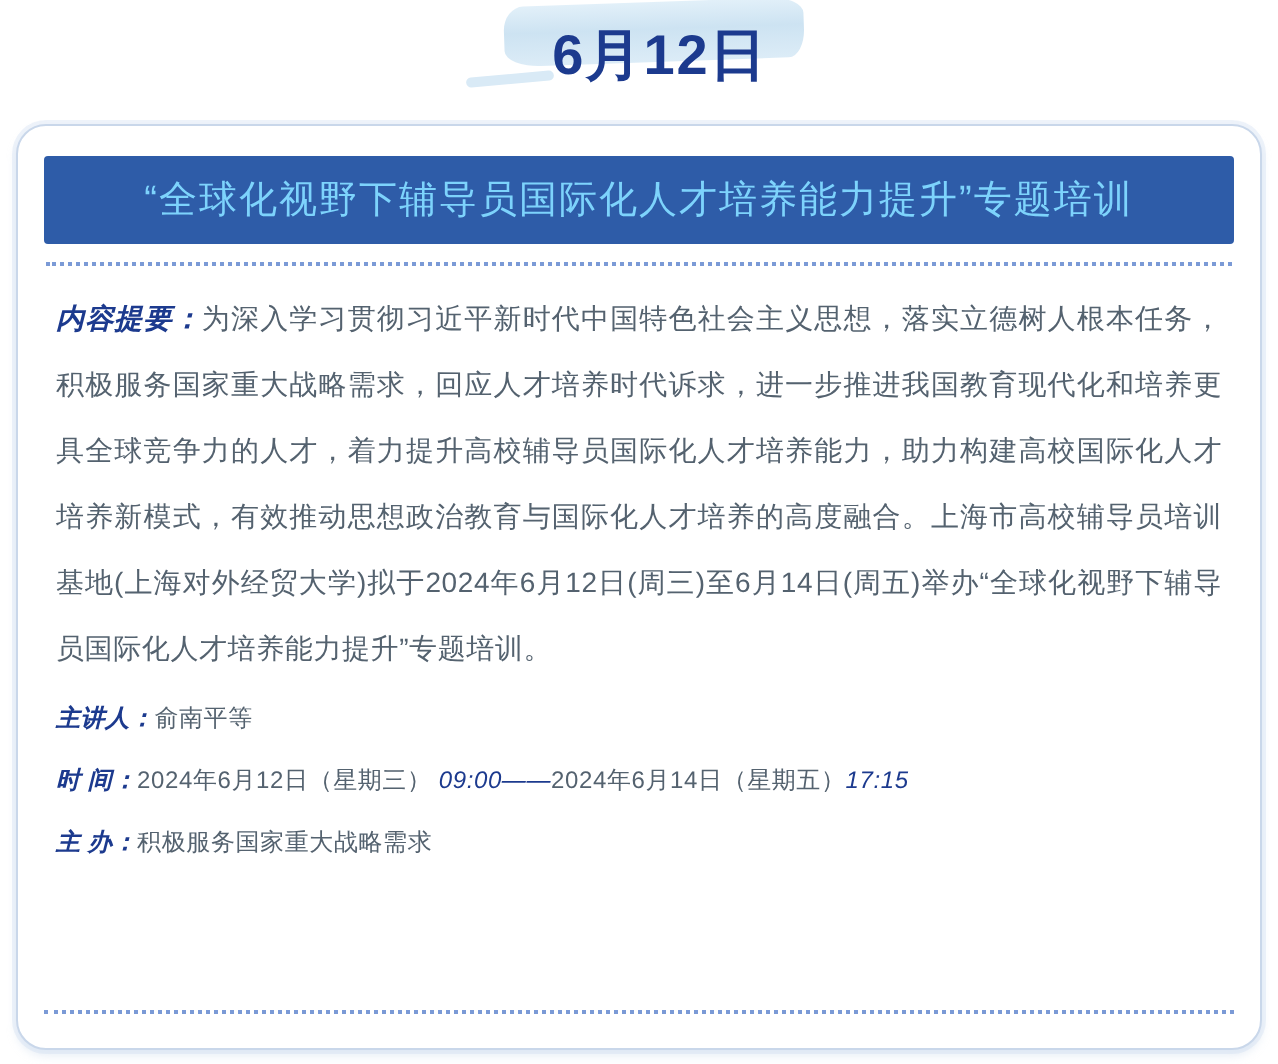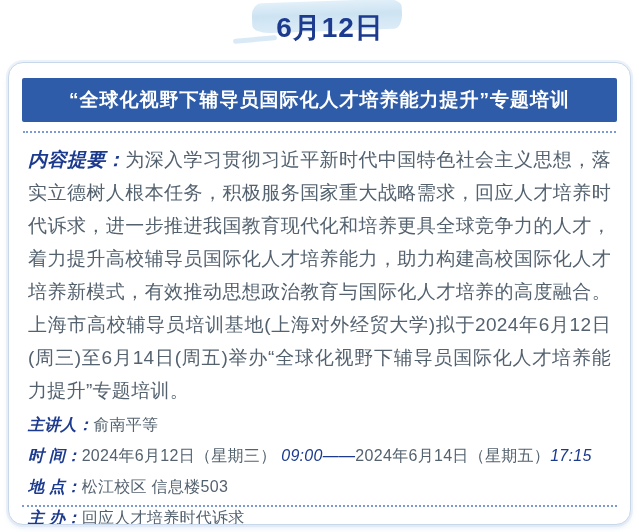--- a/index.html
+++ b/index.html
@@ -53,43 +53,43 @@
     padding: 15px 13px 0;
     overflow: hidden;
   }
   .banner {
     height: 44px;
     background: var(--banner-blue);
     border-radius: 2px;
     display: flex; align-items: center; justify-content: center;
   }
   .banner-text {
-    color: #ffffff; font-size: 19px; font-weight: bold; letter-spacing: 1px;
+    color: #7dd3fc; font-size: 19px; font-weight: normal; letter-spacing: 1px;
   }
   .divider {
     height: 0; border-top: 2px dotted var(--divider-blue);
     opacity: 0.8; margin: 9px 1px 0;
   }
   .divider-bottom { position: absolute; left: 13px; right: 13px; bottom: 17px; margin: 0; }
 
   .content { padding: 5px 6px 0; }
   .summary {
     margin: 5px 0 4px;
-    font-size: 19px; line-height: 33px;
+    font-size: 14px; line-height: 33px;
     text-align: justify;
     color: var(--body-text);
     letter-spacing: 0.3px;
   }
   .label {
     font-weight: bold; font-style: italic;
     color: var(--accent-navy);
   }
   .info {
     margin: 3px 0;
-    font-size: 16px; line-height: 28px;
+    font-size: 12px; line-height: 28px;
     color: var(--body-text);
     letter-spacing: 0.3px;
     text-align: justify;
   }
   .time-strong { font-weight: normal; font-style: italic; color: var(--accent-navy); }
 </style>
 </head>
 <body>
 
 <div class="page">
@@ -109,23 +109,22 @@
     <div class="divider"></div>
 
     <div class="content">
 
       <p class="summary"><span class="label">内容提要：</span><span>为深入学习贯彻习近平新时代中国特色社会主义思想，落实立德树人根本任务，积极服务国家重大战略需求，回应人才培养时代诉求，进一步推进我国教育现代化和培养更具全球竞争力的人才，着力提升高校辅导员国际化人才培养能力，助力构建高校国际化人才培养新模式，有效推动思想政治教育与国际化人才培养的高度融合。上海市高校辅导员培训基地(上海对外经贸大学)拟于2024年6月12日(周三)至6月14日(周五)举办“全球化视野下辅导员国际化人才培养能力提升”专题培训。</span></p>
 
       <p class="info"><span class="label">主讲人：</span><span>俞南平等</span></p>
 
       <p class="info"><span class="label">时 间：</span><span>2024年6月12日（星期三） </span><span class="time-strong">09:00——</span><span>2024年6月14日（星期五）</span><span class="time-strong">17:15</span></p>
 
-      <p class="info"><span class="label">地 点：</span><span>松江校区 信息楼503</span></p>
 
-      <p class="info"><span class="label">主 办：</span><span>回应人才培养时代诉求</span></p>
+      <p class="info"><span class="label">主 办：</span><span>积极服务国家重大战略需求</span></p>
 
     </div>
 
     <div class="divider divider-bottom"></div>
 
   </section>
 
 </div>
 
 </body></html>

